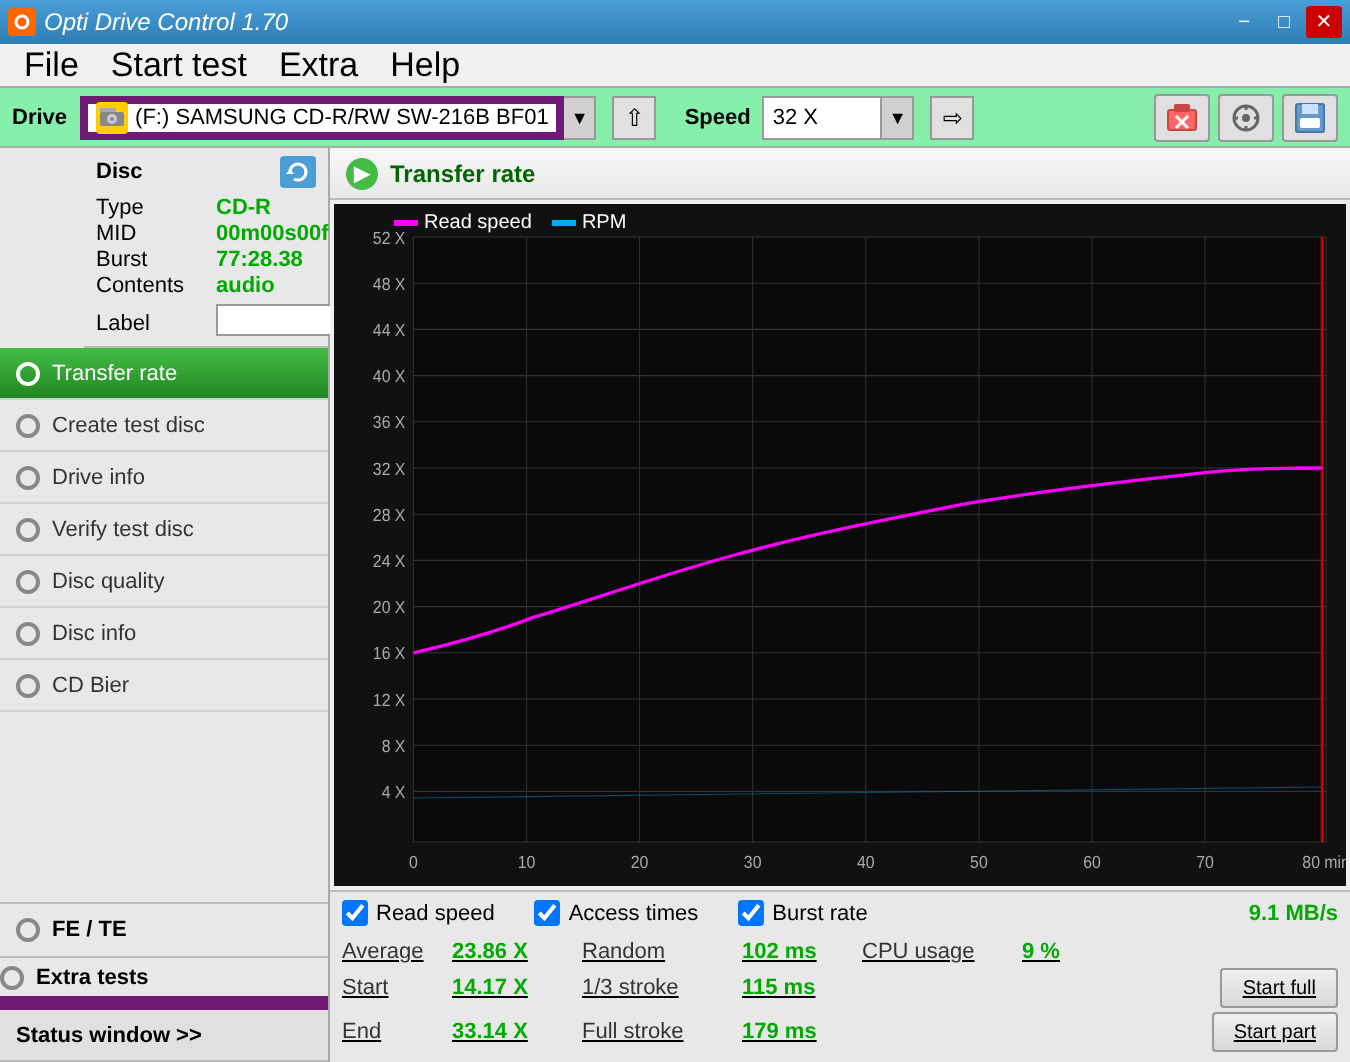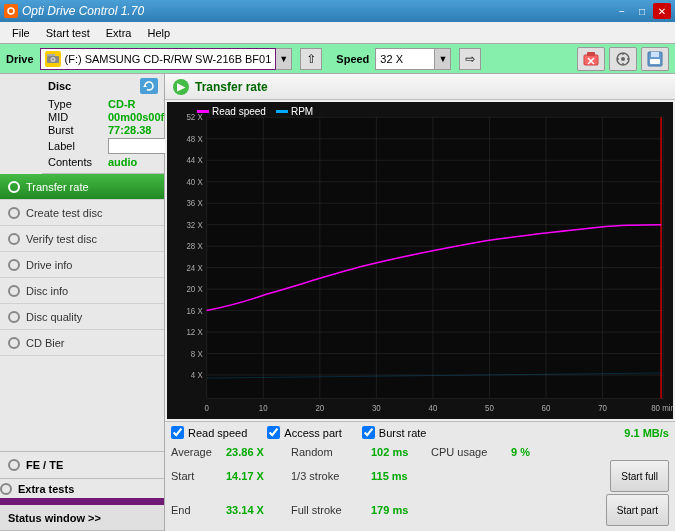--- a/index.html
+++ b/index.html
@@ -67,21 +67,21 @@
       background: #f0f0f0;
       height: 22px;
       display: flex;
       align-items: center;
       border-bottom: 1px solid #aaa;
       padding: 0 4px;
     }
     .menu-item {
       padding: 2px 8px;
       cursor: pointer;
-      font-size: 11px;
+      font-size: 17px;
       color: #000;
     }
 
     
     .drive-bar {
       background: #86efac;
       height: 30px;
       display: flex;
       align-items: center;
       gap: 6px;
@@ -89,21 +89,21 @@
       border-bottom: 1px solid #aaa;
     }
     .drive-label {
       font-size: 11px;
       font-weight: bold;
     }
     .drive-select {
       display: flex;
       align-items: center;
       background: white;
-      border: 1px solid #701a75;
+      border: 4px solid #701a75;
       height: 22px;
       padding: 0 4px;
       font-size: 11px;
       gap: 4px;
     }
     .drive-select-icon {
       width: 16px;
       height: 16px;
       background: #ffcc00;
       border-radius: 2px;
@@ -214,21 +214,21 @@
       background: #4a9fd6;
       border: none;
       cursor: pointer;
       display: flex;
       align-items: center;
       justify-content: center;
       border-radius: 2px;
     }
     .disc-row {
       display: flex;
-      align-items: center;
+      align-items: flex-end;
       margin-bottom: 1px;
       font-size: 11px;
     }
     .disc-row-label {
       color: #000;
       width: 60px;
       flex-shrink: 0;
     }
     .disc-row-value {
       color: #00aa00;
@@ -418,20 +418,21 @@
       margin-left: auto;
       font-size: 11px;
       color: #00aa00;
       font-weight: bold;
     }
 
     
     .stats-area {
       background: #e8e8e8;
       padding: 3px 6px;
+      text-decoration: underline;
     }
     .stats-row {
       display: flex;
       align-items: center;
       margin-bottom: 2px;
       font-size: 11px;
       gap: 10px;
     }
     .stat-label {
       width: 45px;
@@ -457,21 +458,21 @@
     }
     .stat-value3 {
       color: #00aa00;
       font-weight: bold;
       width: 40px;
     }
     .start-btn {
       background: linear-gradient(to bottom, #f0f0f0, #d8d8d8);
       border: 1px solid #999;
       border-radius: 2px;
-      height: 32px;
+      height: 20px;
       padding: 0 10px;
       font-size: 10px;
       cursor: pointer;
       margin-left: auto;
     }
   </style>
 </head>
 <body>
 
 <div class="title-bar">
@@ -572,54 +573,54 @@
       </div>
       <div class="disc-row">
         <span class="disc-row-label">MID</span>
         <span class="disc-row-value">00m00s00f</span>
       </div>
       <div class="disc-row">
         <span class="disc-row-label">Burst</span>
         <span class="disc-row-value">77:28.38</span>
       </div>
       <div class="disc-row">
+        <span class="disc-row-label">Contents</span>
+        <span class="disc-row-value">audio</span>
+      </div>
+      <div class="disc-row">
         <span class="disc-row-label">Label</span>
         <input type="text" class="label-input" value="" style="">
         <div class="label-btn">⚙</div>
-      </div>
-      <div class="disc-row">
-        <span class="disc-row-label">Contents</span>
-        <span class="disc-row-value">audio</span>
       </div>
     </div>
 
     <div class="nav-items">
       <div class="nav-item active">
         <div class="nav-circle" style="border-color:white;"></div>
         <span>Transfer rate</span>
       </div>
       <div class="nav-item">
         <div class="nav-circle"></div>
         <span>Create test disc</span>
       </div>
       <div class="nav-item">
         <div class="nav-circle"></div>
-        <span>Verify test disc</span>
+        <span>Drive info</span>
       </div>
       <div class="nav-item">
         <div class="nav-circle"></div>
-        <span>Drive info</span>
+        <span>Verify test disc</span>
+      </div>
+      <div class="nav-item">
+        <div class="nav-circle"></div>
+        <span>Disc quality</span>
       </div>
       <div class="nav-item">
         <div class="nav-circle"></div>
         <span>Disc info</span>
-      </div>
-      <div class="nav-item">
-        <div class="nav-circle"></div>
-        <span>Disc quality</span>
       </div>
       <div class="nav-item">
         <div class="nav-circle"></div>
         <span>CD Bier</span>
       </div>
     </div>
 
     <div class="sidebar-bottom">
       <div class="fe-te-item">
         <div class="nav-circle"></div>
@@ -725,21 +726,21 @@
       </svg>
     </div>
 
     <div class="checkboxes-row">
       <label class="checkbox-item">
         <input type="checkbox" checked="" style="">
         <span>Read speed</span>
       </label>
       <label class="checkbox-item">
         <input type="checkbox" checked="" style="">
-        <span>Access part</span>
+        <span>Access times</span>
       </label>
       <label class="checkbox-item">
         <input type="checkbox" checked="" style="">
         <span>Burst rate</span>
       </label>
       <span class="burst-rate-val">9.1 MB/s</span>
     </div>
 
     <div class="stats-area">
 

